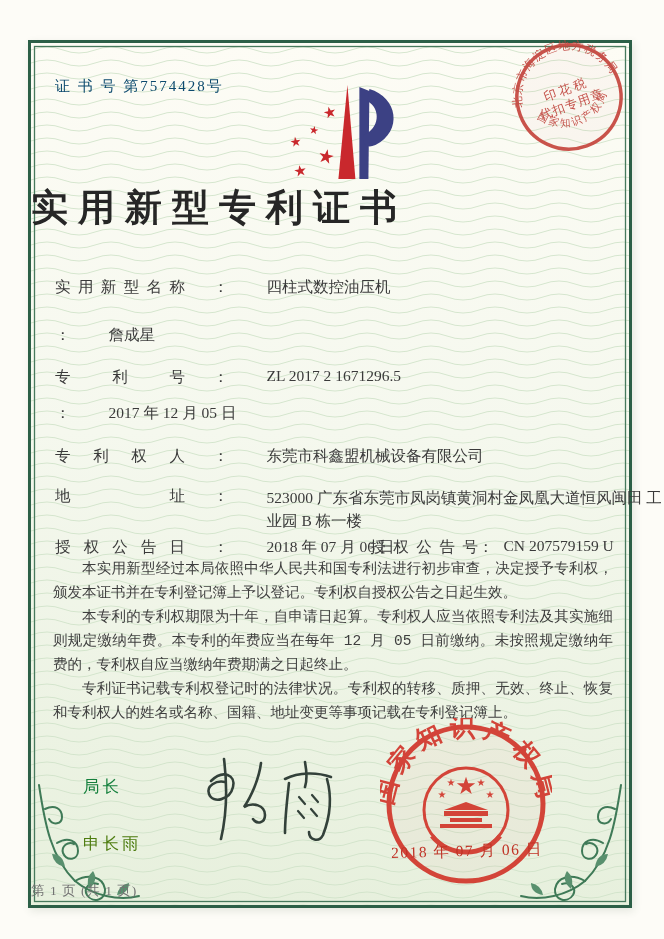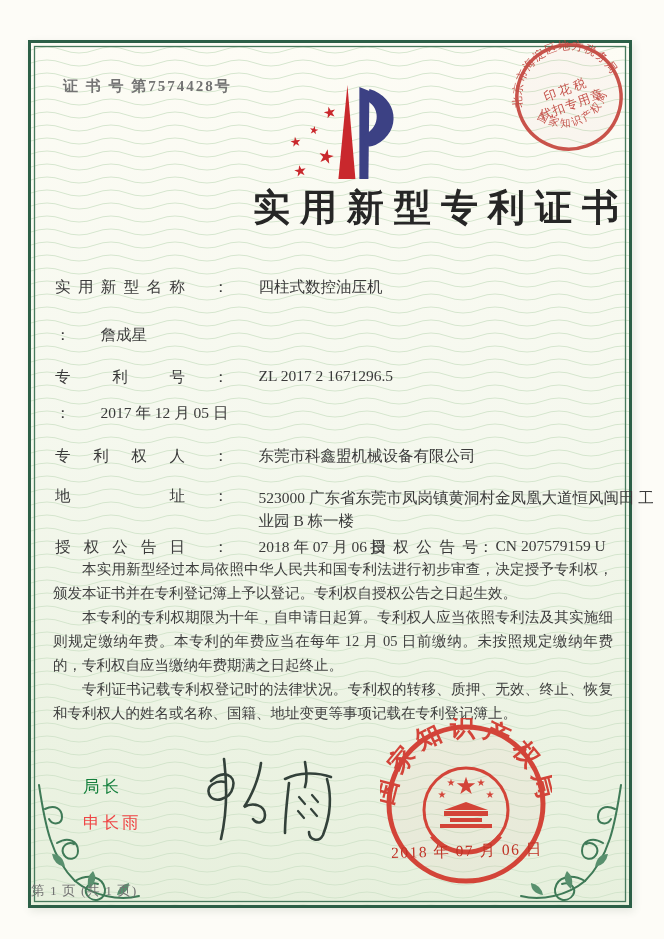--- a/index.html
+++ b/index.html
@@ -10,41 +10,41 @@
     color:#3a3a3a;
   }
   .cert{
     position:absolute;left:28px;top:40px;width:598px;height:862px;
     border:3px solid #2c5f47;
     box-shadow:2px 3px 8px rgba(60,80,60,0.12);
   }
   .content{position:absolute;inset:0;}
   .bg{position:absolute;inset:0;width:100%;height:100%;}
   .cert-no{
-    position:absolute;left:32px;top:34px;
-    font-size:15px;letter-spacing:2px;color:#737373;font-weight:bold;
+    position:absolute;left:24px;top:34px;
+    font-size:15px;letter-spacing:2px;color:#0c4a6e;
   }
   .logo{position:absolute;left:50%;top:36px;transform:translateX(-44%);}
   .title{
-    position:absolute;left:0;right:0;top:140px;text-align:right;
+    position:absolute;left:0;right:0;top:140px;text-align:left;
     font-size:37px;font-weight:600;letter-spacing:10px;color:#262626;
   }
   .frow{position:absolute;left:24px;font-size:15.5px;display:flex;align-items:flex-start;gap:28px;}
   .jlbl{display:inline-block;width:130px;text-align:justify;text-align-last:justify;white-space:nowrap;}
   .colon{display:inline-block;margin:0 2px 0 0;}
-  .fval{white-space:nowrap;}
+  .fval{margin-left:8px;white-space:nowrap;}
   .fval.wrap{white-space:normal;width:398px;line-height:23px;}
   .frow .sub{position:absolute;left:315px;top:0;display:flex;}
   .paras{
     position:absolute;left:22px;top:514px;width:560px;
-    font-size:14.5px;line-height:24px;color:#3e3e3e;text-align:justify;
+    font-size:14.5px;line-height:24px;color:#3e3e3e;text-align:justify;font-family:Liberation Mono, monospace;
   }
   .paras p{margin:0;text-indent:2em;}
   .issuer-role{position:absolute;left:52px;top:733px;font-size:16.5px;letter-spacing:3px;color:#15803d;}
-  .issuer-name{position:absolute;left:52px;top:769px;font-size:16.5px;letter-spacing:3px;color:#ef4444;text-align:center;}
+  .issuer-name{position:absolute;left:52px;top:790px;font-size:16.5px;letter-spacing:3px;color:#4d7c0f;text-align:center;}
   .signature{position:absolute;left:150px;top:710px;}
   .taxstamp{position:absolute;left:480px;top:-4px;transform:rotate(-20deg);opacity:0.92;}
   .seal{position:absolute;left:349px;top:675px;opacity:0.95;}
   .seal-date{
     position:absolute;left:360px;top:798px;
     font-size:15.5px;letter-spacing:1.5px;color:#c03326;
     transform:rotate(-1.5deg);white-space:nowrap;
   }
   .footer{
     position:absolute;left:0;right:0;top:839px;text-align:left;

